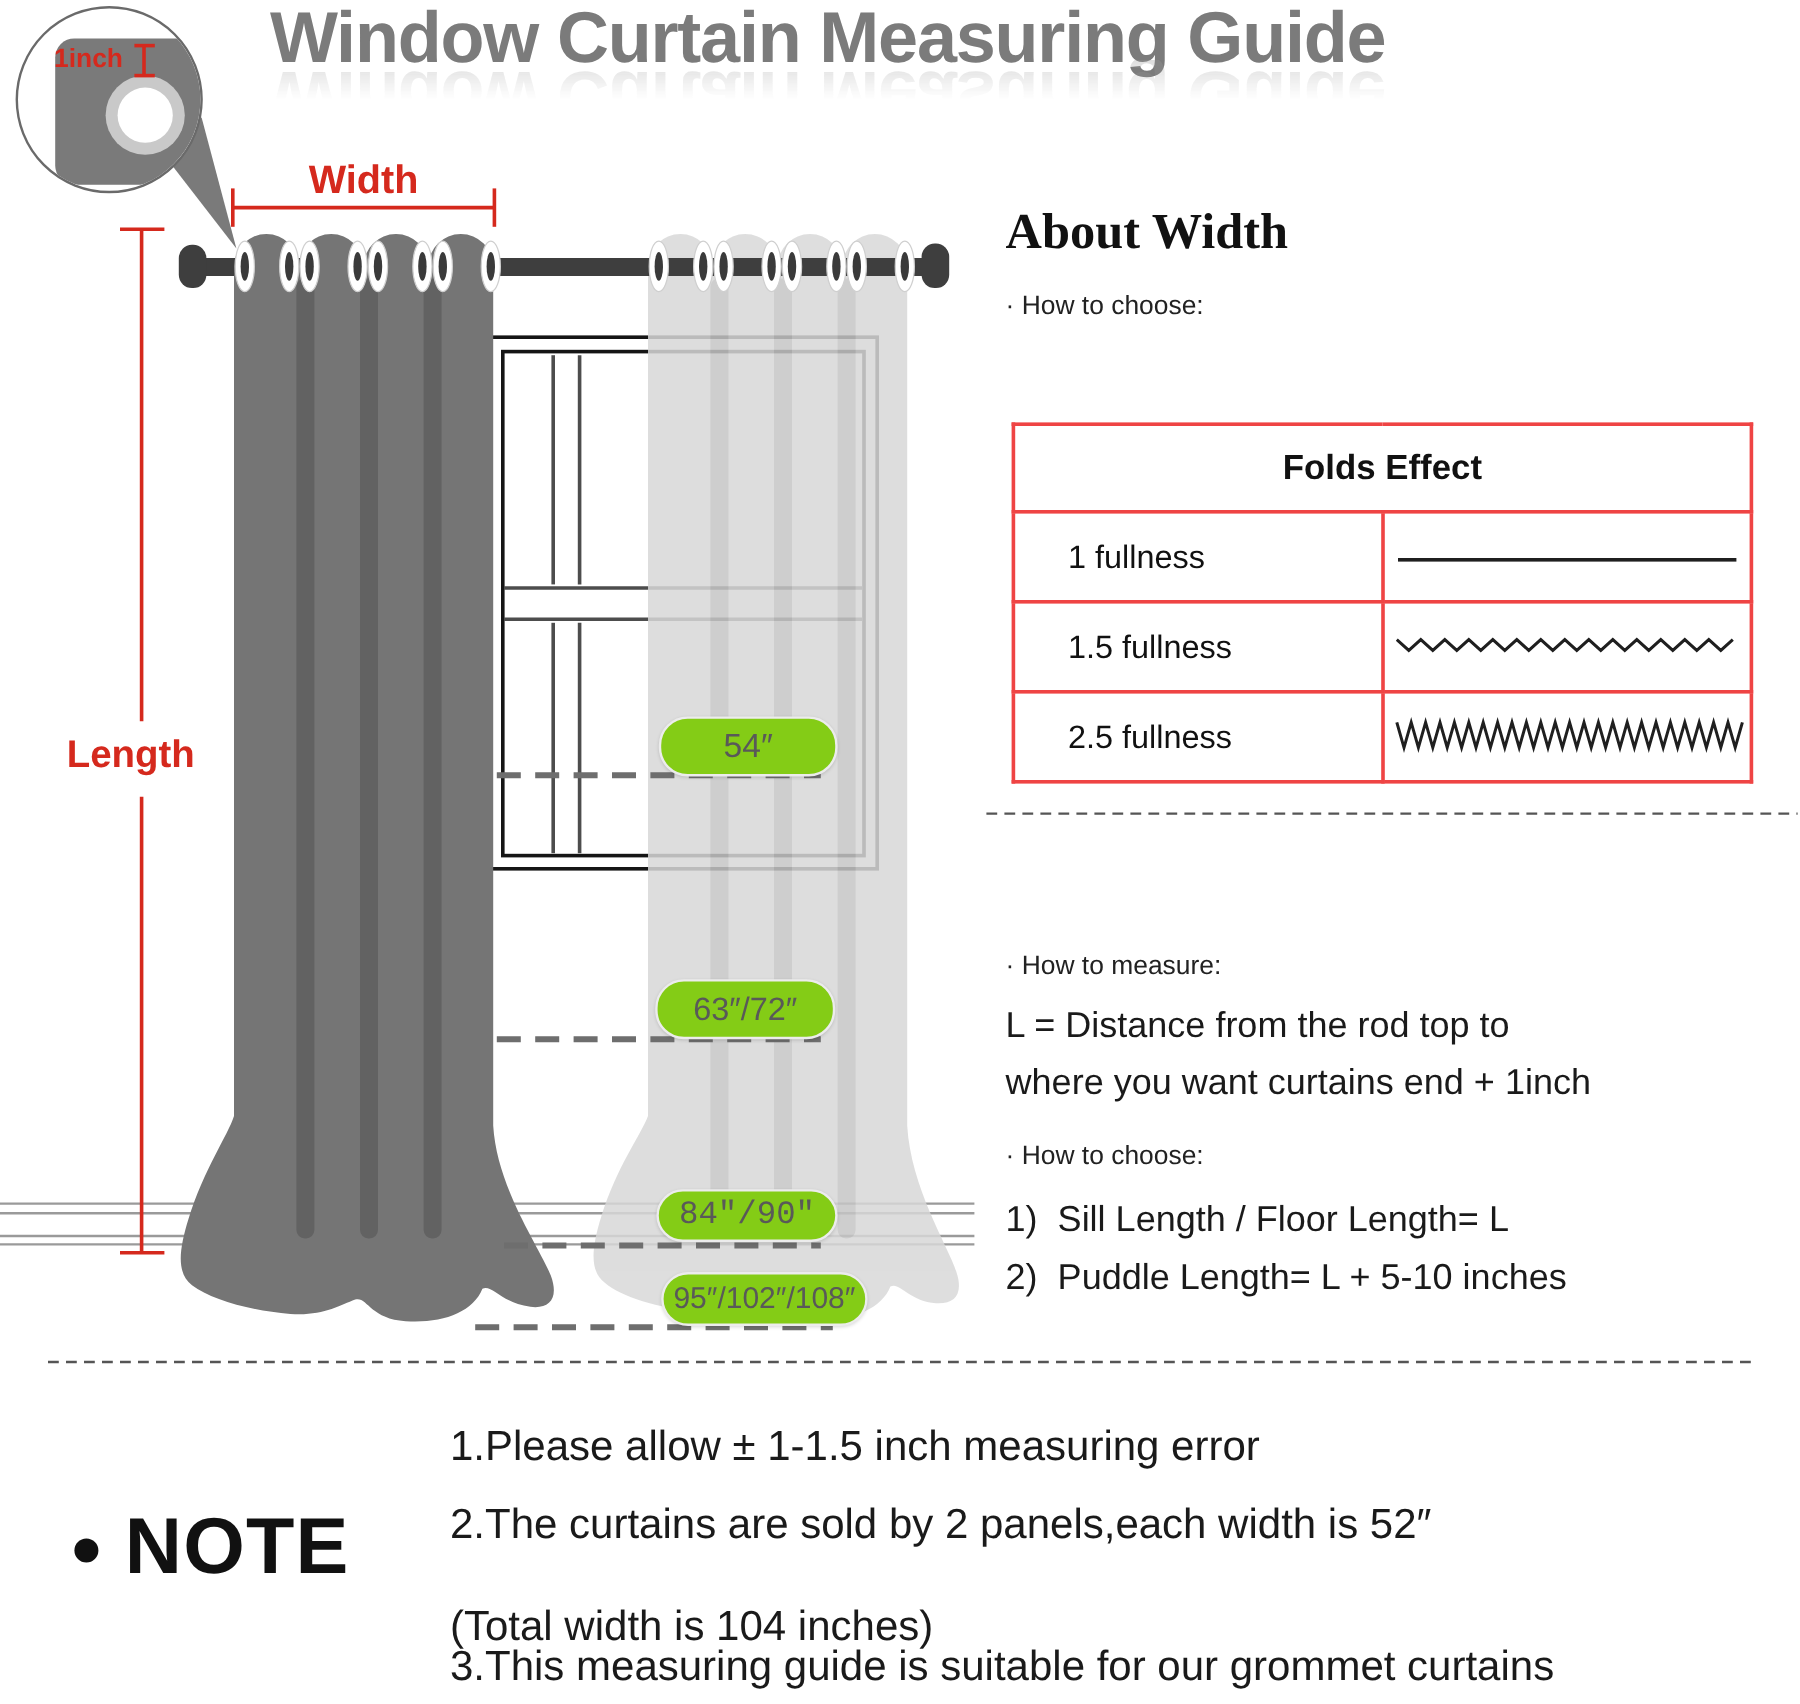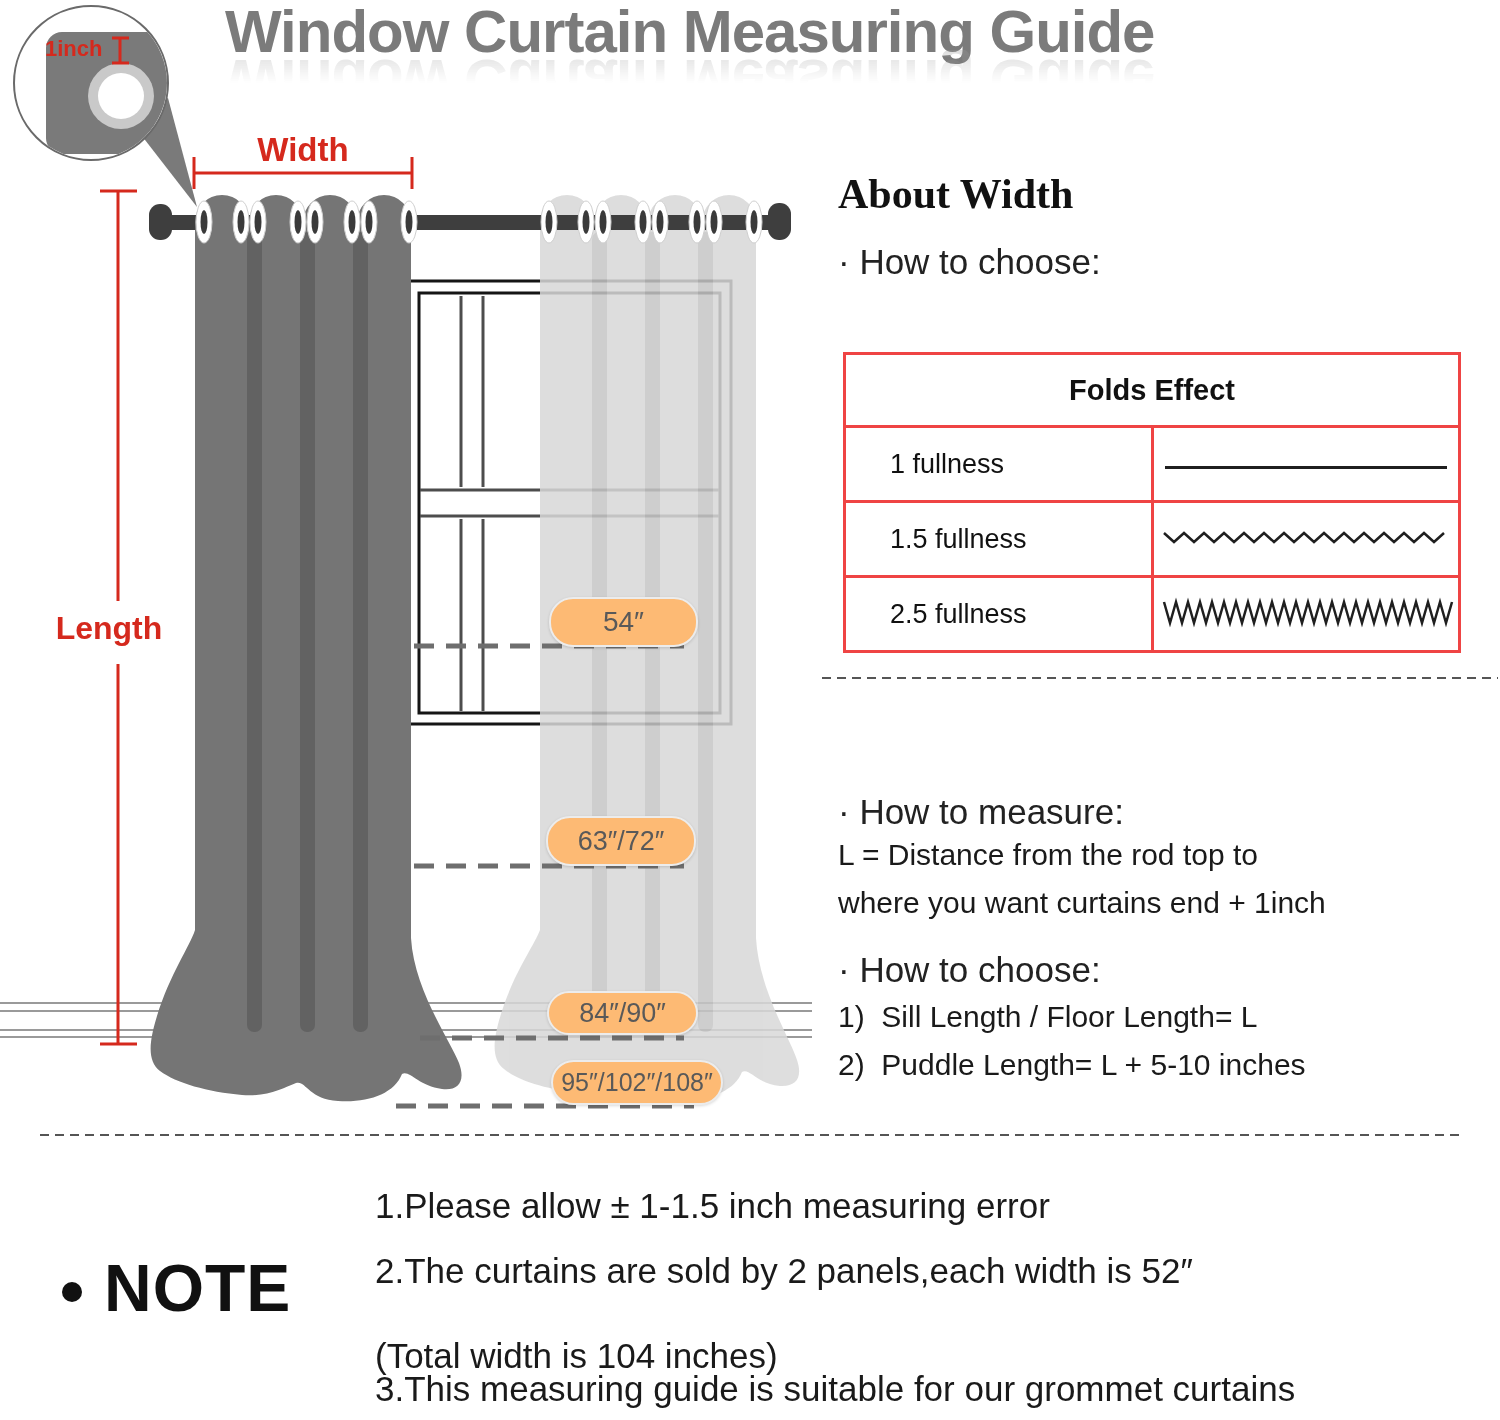--- a/index.html
+++ b/index.html
@@ -12,27 +12,27 @@
   .title-main{font-size:60px;font-weight:bold;color:#7b7b7b;letter-spacing:-1px;white-space:nowrap;}
   .title-reflection{font-size:60px;font-weight:bold;color:#9a9a9a;letter-spacing:-1px;white-space:nowrap;
     transform:scaleY(-1);margin-top:-12px;opacity:.38;
     -webkit-mask-image:linear-gradient(to top,rgba(0,0,0,.85) 0%,transparent 55%);
     mask-image:linear-gradient(to top,rgba(0,0,0,.85) 0%,transparent 55%);}
 
   
   .red-label{color:#d5291d;font-weight:bold;white-space:nowrap;}
 
   
-  .pill{position:absolute;background:#fdba74;border:2px solid #ececec;border-radius:24px;
+  .pill{position:absolute;background:#84cc16;border:2px solid #ececec;border-radius:24px;
         box-shadow:0 1px 3px rgba(0,0,0,.15);display:flex;align-items:center;justify-content:center;
         color:#595959;}
 
   
   .col-head{font-size:42px;font-weight:bold;color:#111;white-space:nowrap;}
-  .col-line{font-size:35px;color:#222;white-space:nowrap;}
+  .col-line{font-size:22px;color:#222;white-space:nowrap;}
   .col-formula{font-size:30px;color:#1a1a1a;white-space:nowrap;}
   .pre{white-space:pre;}
 
   
   .folds{position:absolute;left:843px;top:352px;border-collapse:collapse;table-layout:fixed;width:618px;}
   .folds th,.folds td{border:3px solid #ef4444;}
   .folds th{height:68px;font-size:29px;font-weight:bold;text-align:center;color:#111;}
   .folds td{height:70px;}
   .folds td.lbl{width:282px;font-size:27px;padding-left:44px;color:#111;}
   .folds td.fx{text-align:center;vertical-align:middle;}
@@ -187,21 +187,21 @@
     <div class="title-main">Window Curtain Measuring Guide</div>
     <div class="title-reflection">Window Curtain Measuring Guide</div>
   </div>
 
   <div class="abs red-label" style="left:45px;top:36px;font-size:22px;">1inch</div>
   <div class="abs red-label" style="left:193px;top:131px;width:220px;text-align:center;font-size:33px;">Width</div>
   <div class="abs red-label" style="left:53px;top:610px;width:112px;text-align:center;font-size:32px;">Length</div>
 
   <div class="pill" style="left:549px;top:597px;width:145px;height:46px;font-size:28px;">54″</div>
   <div class="pill" style="left:546px;top:816px;width:146px;height:46px;font-size:27px;">63″/72″</div>
-  <div class="pill" style="left:547px;top:991px;width:147px;height:40px;font-size:27px;">84″/90″</div>
+  <div class="pill" style="left:547px;top:991px;width:147px;height:40px;font-size:27px;font-family:Liberation Mono, monospace;">84″/90″</div>
   <div class="pill" style="left:551px;top:1060px;width:168px;height:41px;font-size:25px;">95″/102″/108″</div>
 
   <div class="abs col-head" style="left:838px;top:170px;font-family:Liberation Serif, serif;">About Width</div>
   <div class="abs col-line" style="left:838px;top:242px;">· How to choose:</div>
 
   <table class="folds">
     <tbody>
         <tr>
           <th colspan="2">Folds Effect</th>
         </tr>

